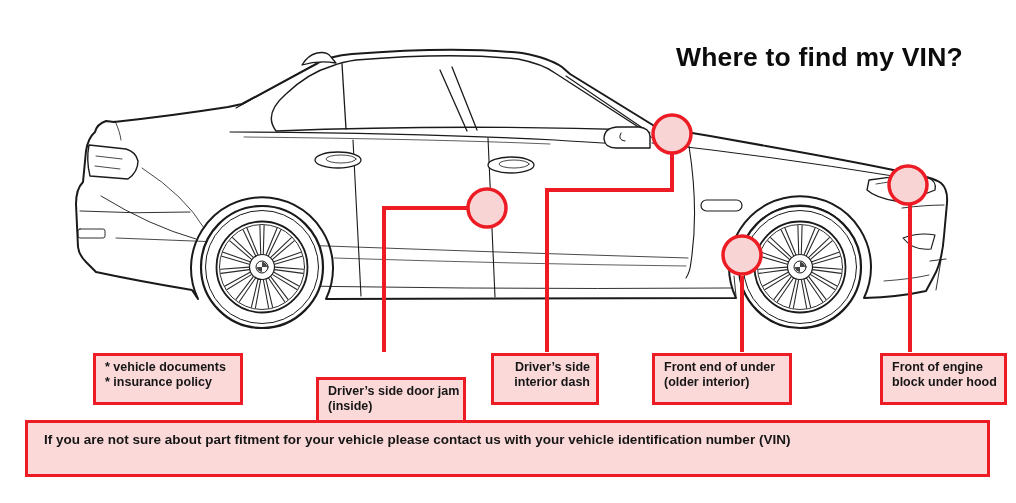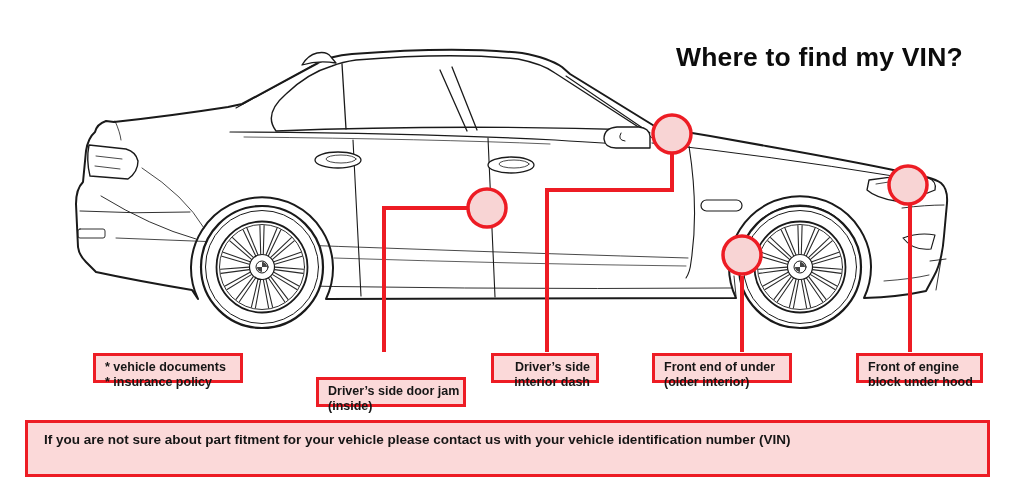--- a/index.html
+++ b/index.html
@@ -1,30 +1,30 @@
 <!DOCTYPE html>
 <html><head>
 <meta charset="utf-8">
 <style>
   html,body{margin:0;padding:0;background:#fff;}
   .stage{position:relative;width:1016px;height:503px;background:#fff;
          font-family:"Liberation Sans",sans-serif;overflow:hidden;border-radius:17px;}
   .stage svg{position:absolute;left:0;top:0;}
   .page-title{position:absolute;left:676px;top:42px;font-size:26.5px;font-weight:bold;
               color:#0c0c0c;white-space:nowrap;letter-spacing:0.2px;}
-  .callout{position:absolute;top:353px;height:30px;box-sizing:border-box;
+  .callout{position:absolute;top:353px;height:52px;box-sizing:border-box;
            border:3px solid #ed1c24;background:#fbd9d9;color:#161616;
            font-size:12.5px;font-weight:bold;line-height:15px;
            padding:4px 6px 16px 9px;white-space:nowrap;}
   .callout div{pointer-events:none;}
   #callout-documents{left:93px;width:150px;}
   #callout-door-jam{left:316px;width:150px;margin-top:24px;}
   #callout-interior-dash{left:491px;width:108px;text-align:right;}
   #callout-frame{left:652px;width:140px;}
-  #callout-engine-block{left:856px;width:127px;}
+  #callout-engine-block{left:880px;width:127px;}
   .footer-note{position:absolute;left:25px;top:420px;width:965px;height:57px;
                box-sizing:border-box;border:3px solid #ed1c24;background:#fbd9d9;
                color:#161616;font-size:13.5px;font-weight:bold;line-height:19px;
                padding:7px 6px 0 16px;white-space:nowrap;}
 </style>
 </head>
 <body>
 
 <div class="stage">
 

